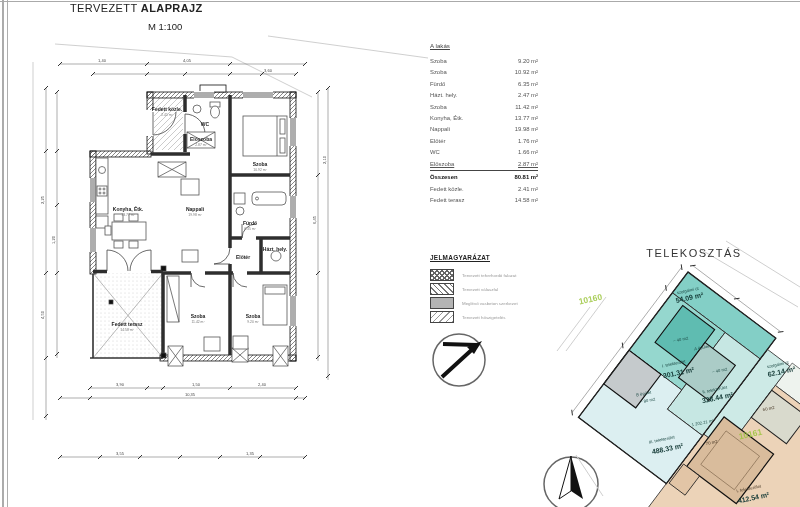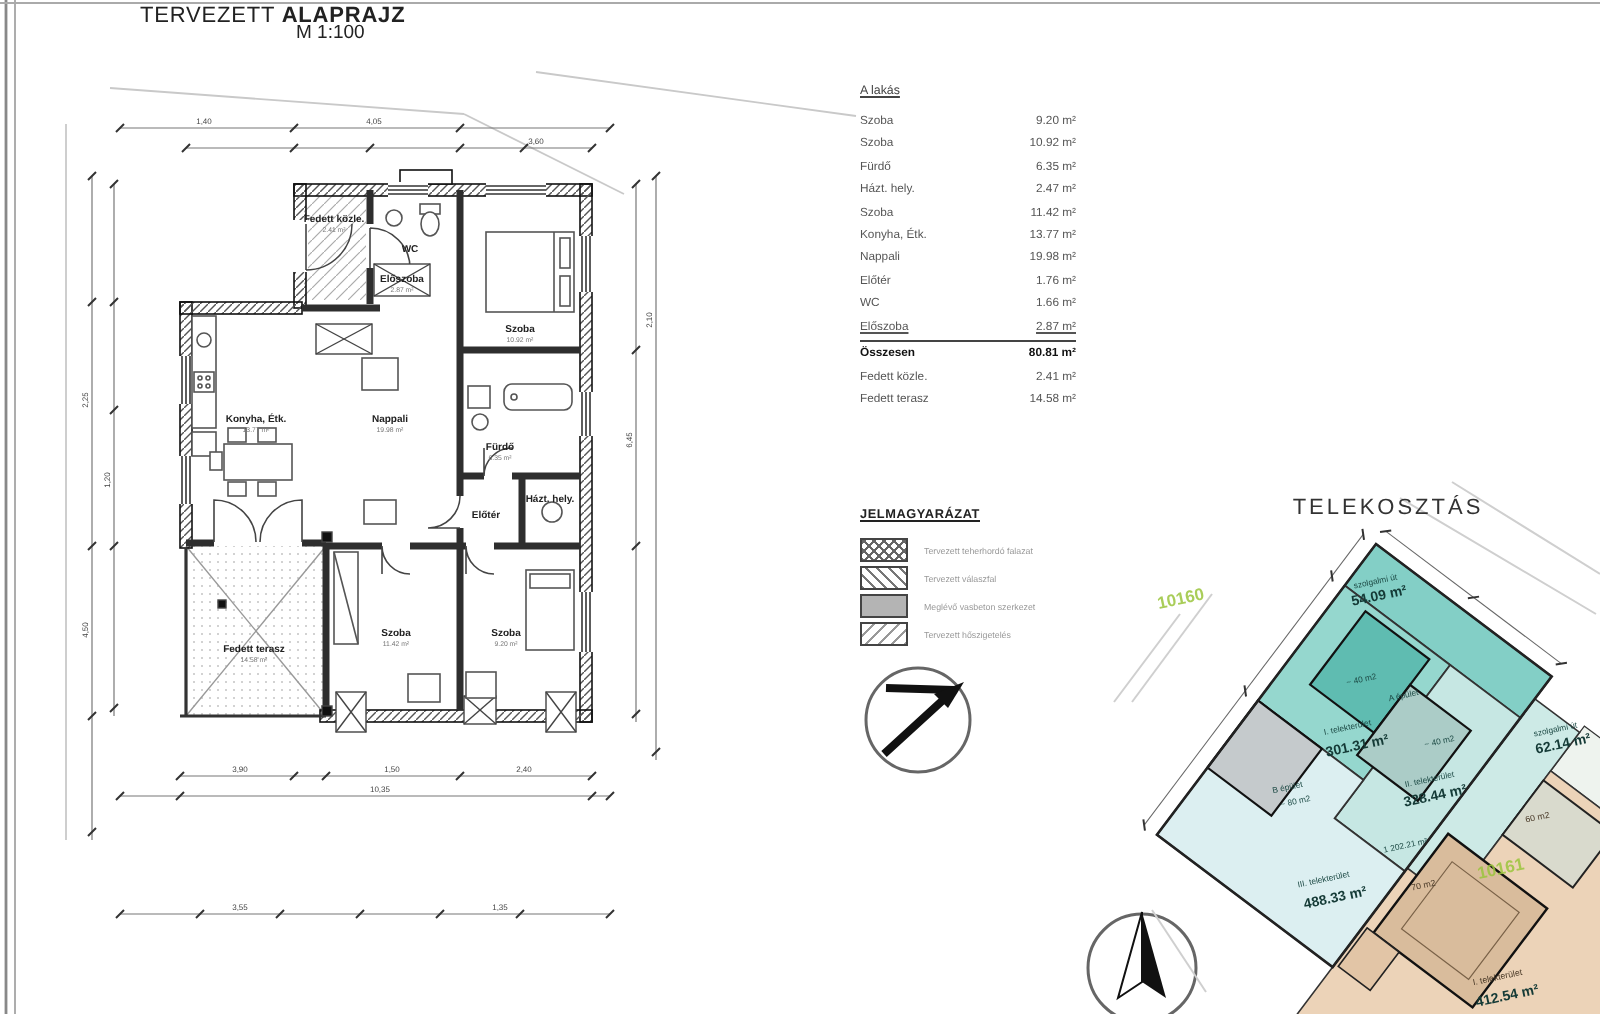--- a/index.html
+++ b/index.html
@@ -2,21 +2,21 @@
 <html><head>
 <meta charset="utf-8">
 <style>
   html,body{margin:0;padding:0;background:#fff;}
   #page{position:relative;width:800px;height:507px;background:#ffffff;overflow:hidden;
         font-family:"Liberation Sans",sans-serif;color:#333;}
   #canvas{position:absolute;left:0;top:0;}
   
   #hdr{position:absolute;left:58px;top:2px;font-size:11px;letter-spacing:.4px;color:#222;margin-left:12px;}
   #hdr b{font-weight:bold;}
-  #scale{position:absolute;left:148px;top:11px;font-size:9.5px;color:#222;}
+  #scale{position:absolute;left:148px;top:21px;font-size:9.5px;color:#222;}
   
   #rtable{position:absolute;left:430px;top:42px;width:108px;font-size:5.9px;color:#555;}
   #rtable .hd{font-size:6.2px;color:#444;text-decoration:underline;margin-bottom:7px;}
   #rtable .row{display:flex;justify-content:space-between;height:11.4px;line-height:11.4px;}
   #rtable .row.total{border-top:1px solid #444;color:#111;font-weight:bold;height:13px;line-height:13px;}
   
   #legend{position:absolute;left:430px;top:254px;width:120px;}
   #legend .t{font-size:6.4px;font-weight:bold;color:#222;text-decoration:underline;letter-spacing:.3px;margin-bottom:7px;}
   #legend .li{display:flex;align-items:center;height:14px;}
   #legend .sw{width:22px;height:10px;border:1px solid #444;margin-right:8px;flex:none;}

